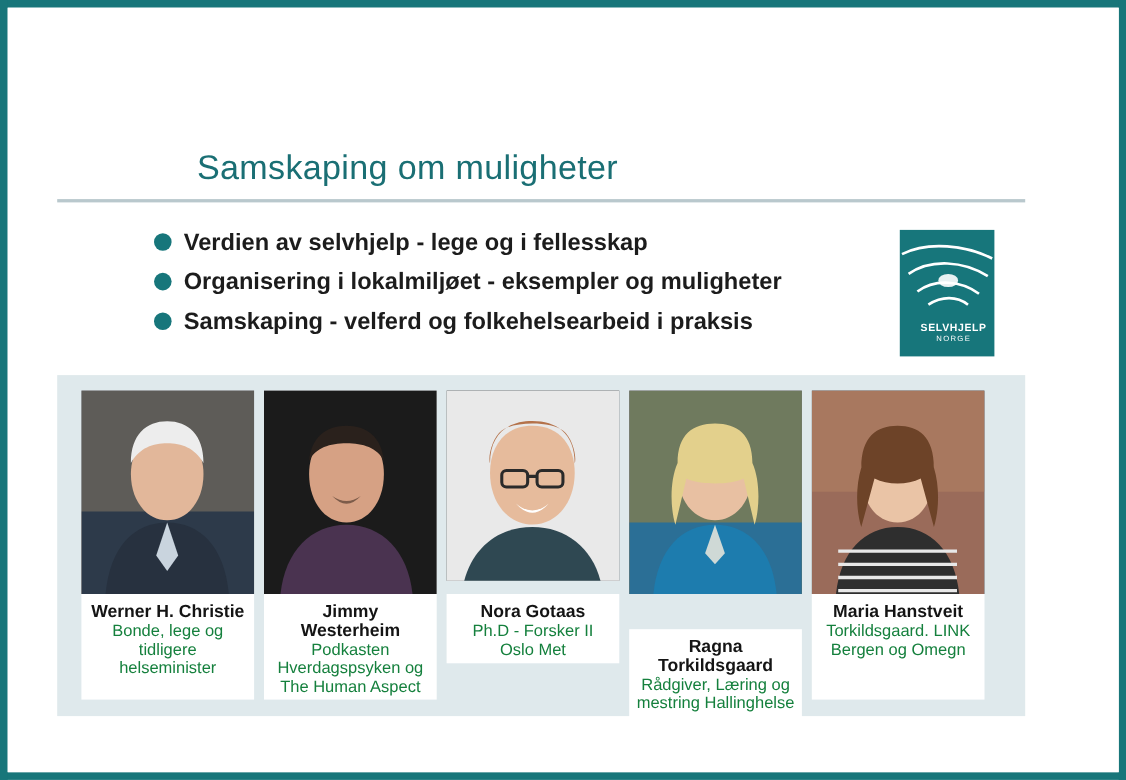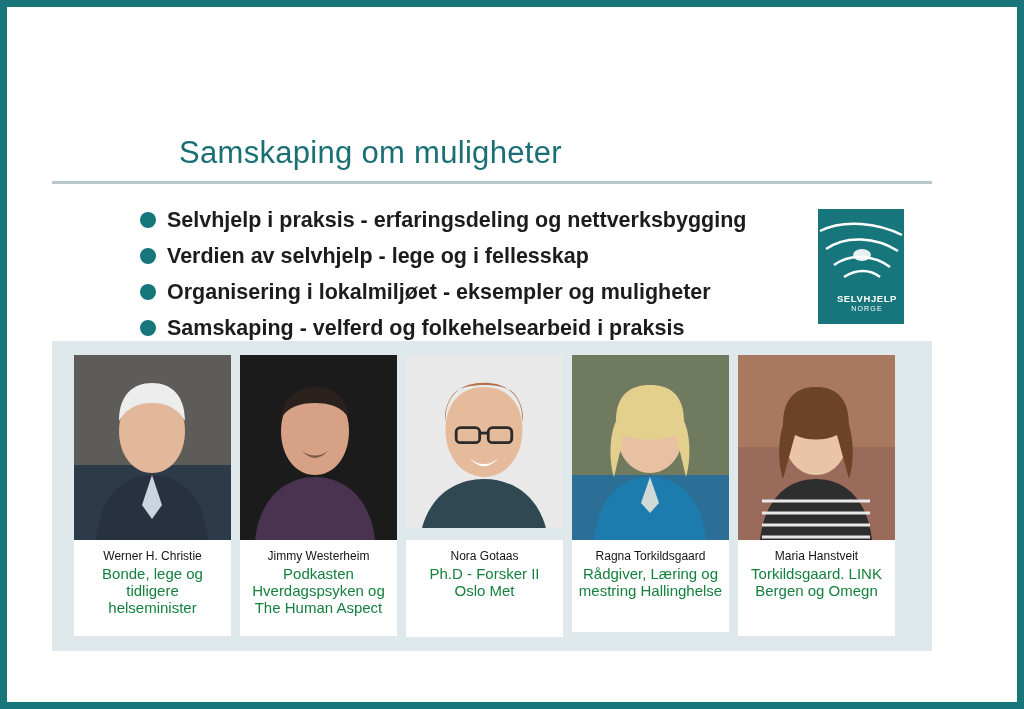--- a/index.html
+++ b/index.html
@@ -143,58 +143,54 @@
     background: #6d6d6d;
   }
   .photo svg { display: block; width: 157px; height: 185px; }
   .caption {
     background: #ffffff;
     width: 157px;
     padding: 8px 6px 10px 6px;
     text-align: center;
   }
   .caption .name {
-    font-size: 12px;
-    font-weight: normal;
+    font-size: 16px;
+    font-weight: bold;
     color: #141414;
     line-height: 17px;
   }
   .caption .role {
     font-size: 15px;
     color: #15803d;
     line-height: 17px;
   }
   .person.p1 .caption { height: 96px; }
   .person.p2 .caption { height: 96px; }
-  .person.p3 .caption { height: 97px; margin-top: 12px; }
-  .person.p4 .caption { height: 92px; }
+  .person.p3 .caption { height: 63px; margin-top: 12px; }
+  .person.p4 .caption { height: 92px; margin-top: 32px; }
   .person.p5 .caption { height: 96px; }
   .person.p3 .photo { height: 173px; }
   .person.p5 .photo { height: 185px; }
 </style>
 </head>
 <body>
 
 <div class="page">
 
   <div class="frame-top"></div>
   <div class="frame-bottom"></div>
   <div class="frame-left"></div>
   <div class="frame-right"></div>
 
   <div class="slide">
 
     <div class="title">Samskaping om muligheter</div>
     <div class="title-rule"></div>
 
     <div class="bullets">
-      <div class="bullet-row">
-        <span class="bullet-dot"></span>
-        <span class="bullet-text">Selvhjelp i praksis - erfaringsdeling og nettverksbygging</span>
-      </div>
       <div class="bullet-row">
         <span class="bullet-dot"></span>
         <span class="bullet-text">Verdien av selvhjelp - lege og i fellesskap</span>
       </div>
       <div class="bullet-row">
         <span class="bullet-dot"></span>
         <span class="bullet-text">Organisering i lokalmiljøet - eksempler og muligheter</span>
       </div>
       <div class="bullet-row">
         <span class="bullet-dot"></span>

